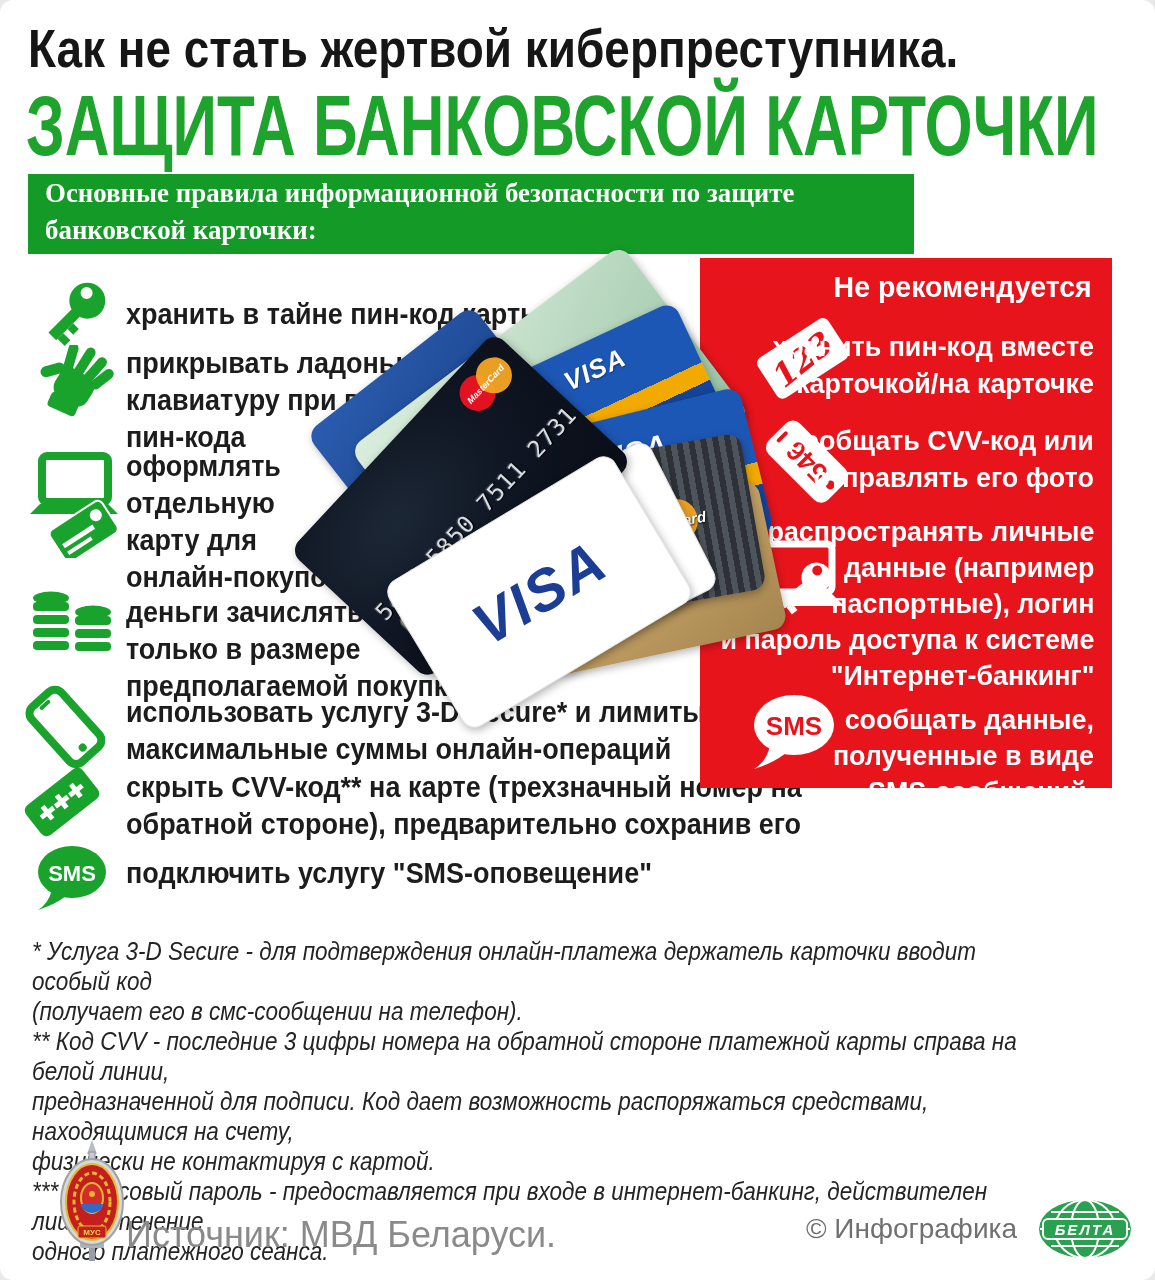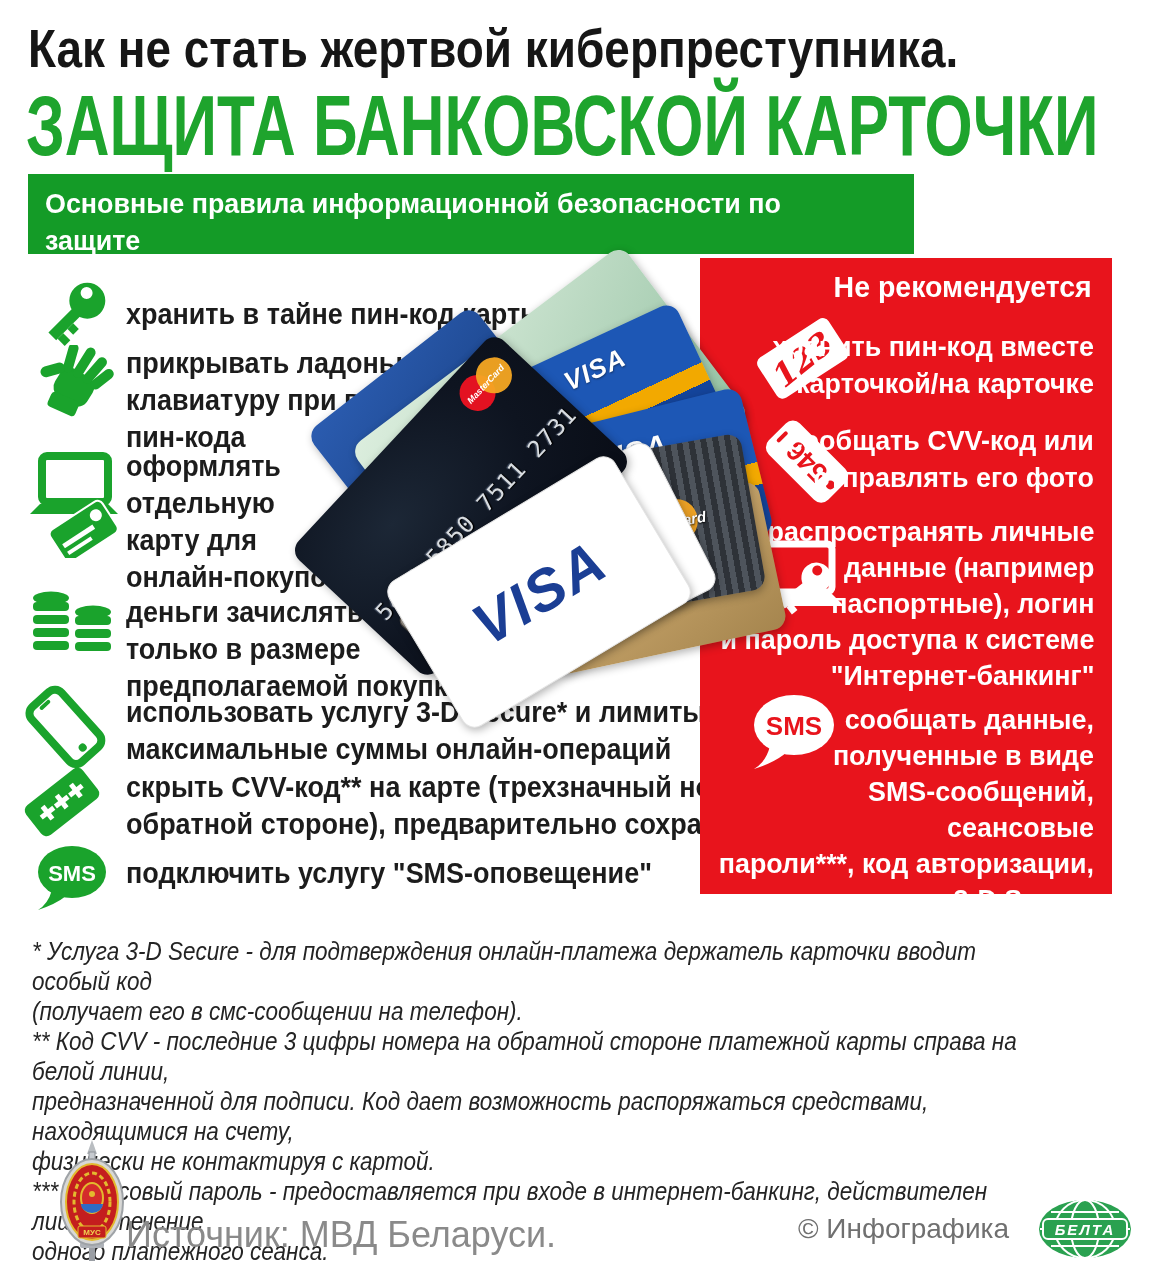--- a/index.html
+++ b/index.html
@@ -1,55 +1,55 @@
 <!DOCTYPE html>
 <html><head>
 <meta charset="utf-8">
 <style>
   html,body{margin:0;padding:0;background:#e9e9e9;}
   .poster{position:relative;width:1155px;height:1280px;background:#ffffff;overflow:hidden;
-          font-family:"Liberation Sans",sans-serif;margin:0 auto;}
+          font-family:"Liberation Sans",sans-serif;margin:0 auto;border-radius:13px;}
   .abs{position:absolute;}
   .pre{white-space:pre-line;}
   .condL{transform-origin:0 0;}
   .condR{transform-origin:100% 0;}
 
   .subtitle{left:28px;top:20px;font-size:54px;font-weight:bold;color:#161616;
             transform:scaleX(.85);white-space:nowrap;line-height:1.05;}
   .title{left:26px;top:82px;font-size:86px;font-weight:bold;color:#1EA42D;
          transform:scaleX(.72);white-space:nowrap;line-height:1;}
   .banner{left:28px;top:174px;width:886px;height:80px;background:#149B27;color:#fff;
-          box-sizing:border-box;padding:11px 17px;}
+          box-sizing:border-box;padding:0 17px;font-family:Liberation Serif, serif;}
   .banner .txt{font-size:28px;font-weight:bold;line-height:37px;transform:scaleX(.96);}
 
   .rule-text{left:126px;font-size:29px;line-height:37px;font-weight:bold;color:#1c1c1c;
              transform:scaleX(.93);}
 
-  .redpanel{left:700px;top:258px;width:412px;height:636px;background:#E8141C;z-index:1;}
+  .redpanel{left:700px;top:258px;width:412px;height:530px;background:#E8141C;z-index:1;}
   .red-title{right:20px;top:12px;font-size:30px;font-weight:bold;color:#fff;transform:scaleX(.95);}
   .red-text{right:18px;font-size:28px;line-height:37px;font-weight:bold;color:#fff;
             text-align:right;transform:scaleX(.96);}
   .lh36{line-height:36px;}
 
   .cards{left:285px;top:325px;width:500px;height:360px;z-index:5;}
   .card{position:absolute;border-radius:14px;box-shadow:0 3px 9px rgba(0,0,0,.30);overflow:hidden;}
   .visa-band{background:linear-gradient(180deg,#1D57B5 0%,#1D57B5 52%,#F2A900 52%,#F2A900 67%,#14449B 67%,#14449B 100%);}
   .visa-word{position:absolute;width:100%;text-align:center;color:#fff;font-weight:bold;
              font-style:italic;letter-spacing:1px;text-shadow:0 1px 2px rgba(0,0,0,.45);}
   .mc-wrap{position:absolute;display:flex;align-items:center;}
   .mc-c{border-radius:50%;}
   .mc-word{position:absolute;width:100%;text-align:center;font-style:italic;font-weight:bold;}
 
   .emboss{color:#D8DCE0;font-family:"DejaVu Sans Mono",monospace;
           text-shadow:1px 1px 1px #000,-1px -1px 1px #4a5568;}
 
   .footnotes{left:32px;top:936px;width:1120px;font-size:25px;font-style:italic;
              line-height:30px;color:#242424;transform:scaleX(.90);}
   .source{left:126px;top:1214px;font-size:36px;color:#8A8A8A;}
-  .creditwrap{right:22px;top:1198px;display:flex;align-items:center;gap:28px;}
+  .creditwrap{right:22px;top:1198px;display:flex;align-items:center;gap:20px;}
   .credit{font-size:28px;color:#707070;}
 </style>
 </head>
 <body>
 
 <div class="poster">
 
   <div class="abs subtitle condL">Как не стать жертвой киберпреступника.</div>
   <div class="abs title condL">ЗАЩИТА БАНКОВСКОЙ КАРТОЧКИ</div>
   <div class="abs banner">

